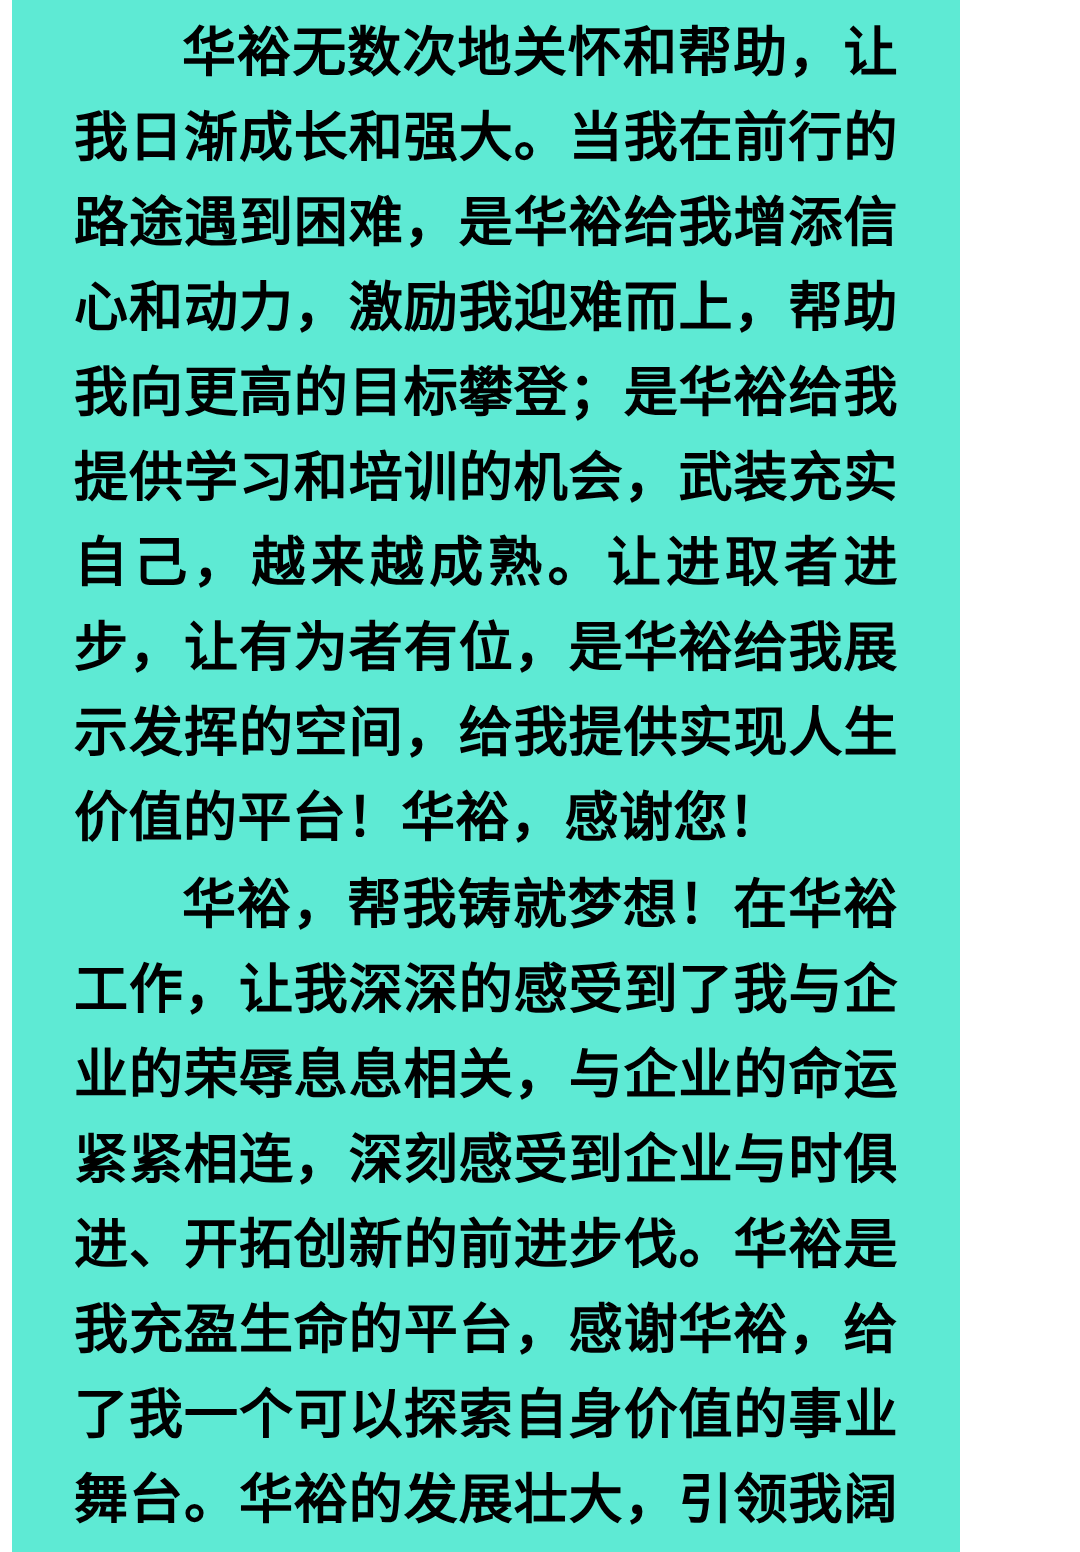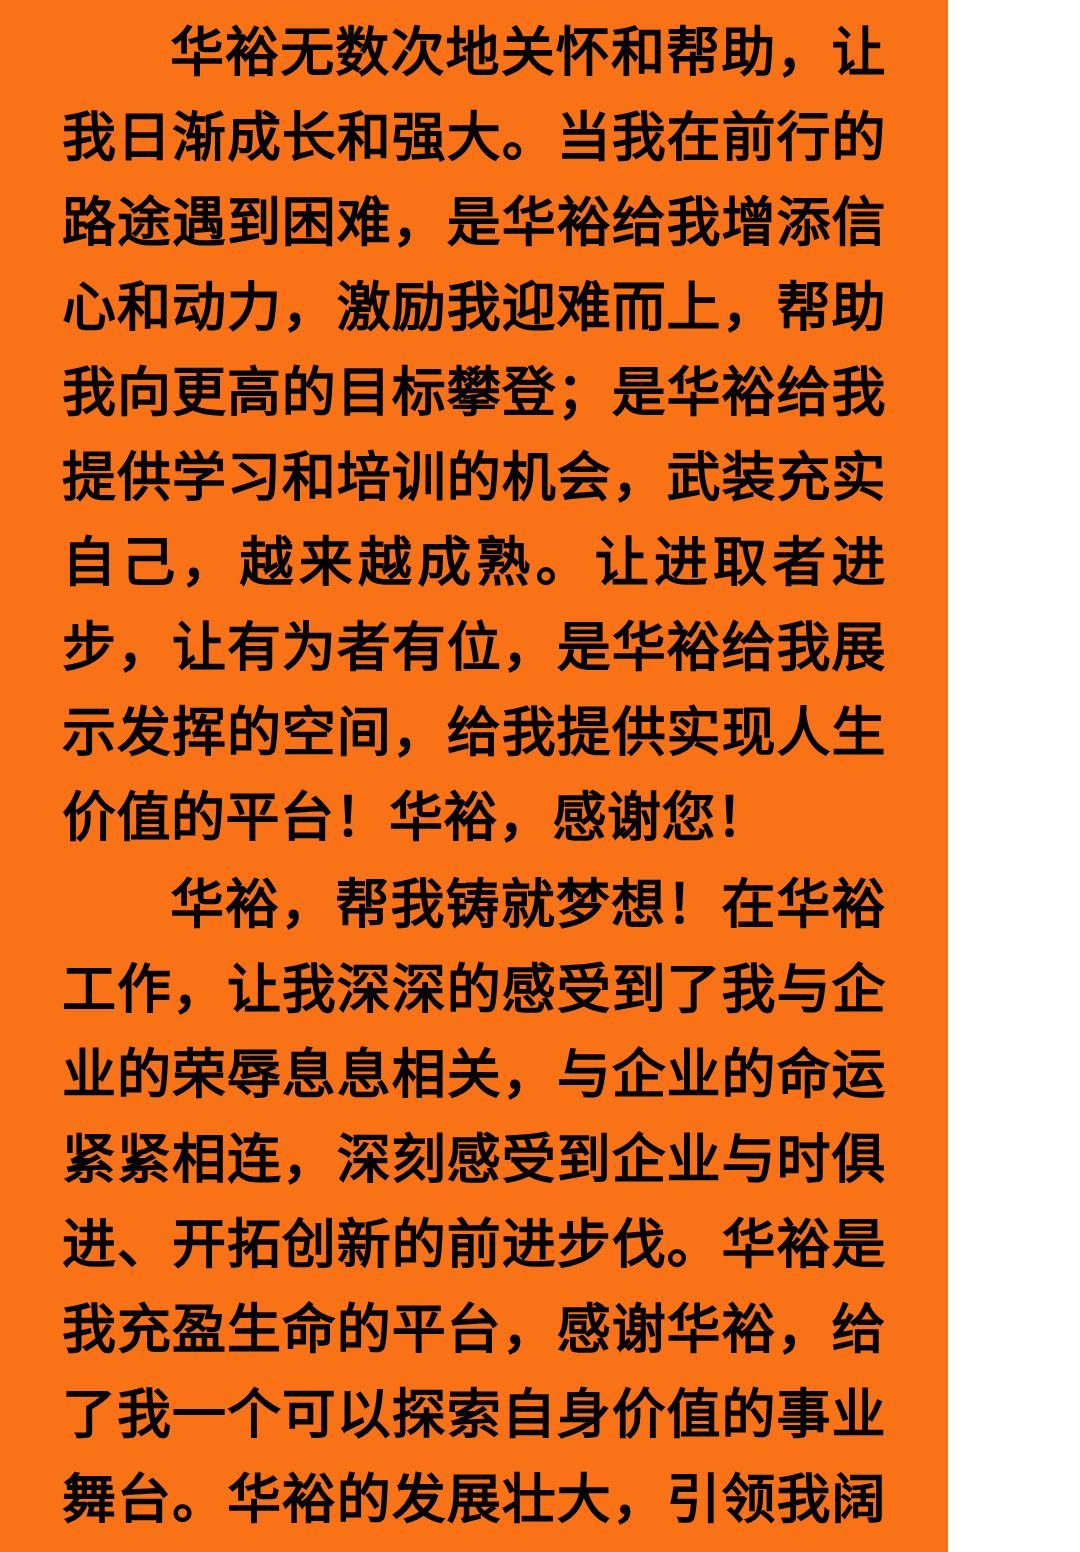--- a/index.html
+++ b/index.html
@@ -12,21 +12,22 @@
     width: 1080px;
     height: 1552px;
     overflow: hidden;
     font-family: "DejaVu Sans", "Liberation Sans", sans-serif;
   }
   .page {
     box-sizing: border-box;
     width: 948px;
     height: 1552px;
     padding: 10px 62px 0 62px;
-    background: #f97316;
+    background: #5eead4;
+    margin-left: 12px;
   }
   .doc-body {
     color: #000000;
     font-weight: 700;
     font-size: 54px;
     line-height: 85px;
     letter-spacing: 0.5px;
     text-align: justify;
     text-justify: inter-ideograph;
   }

